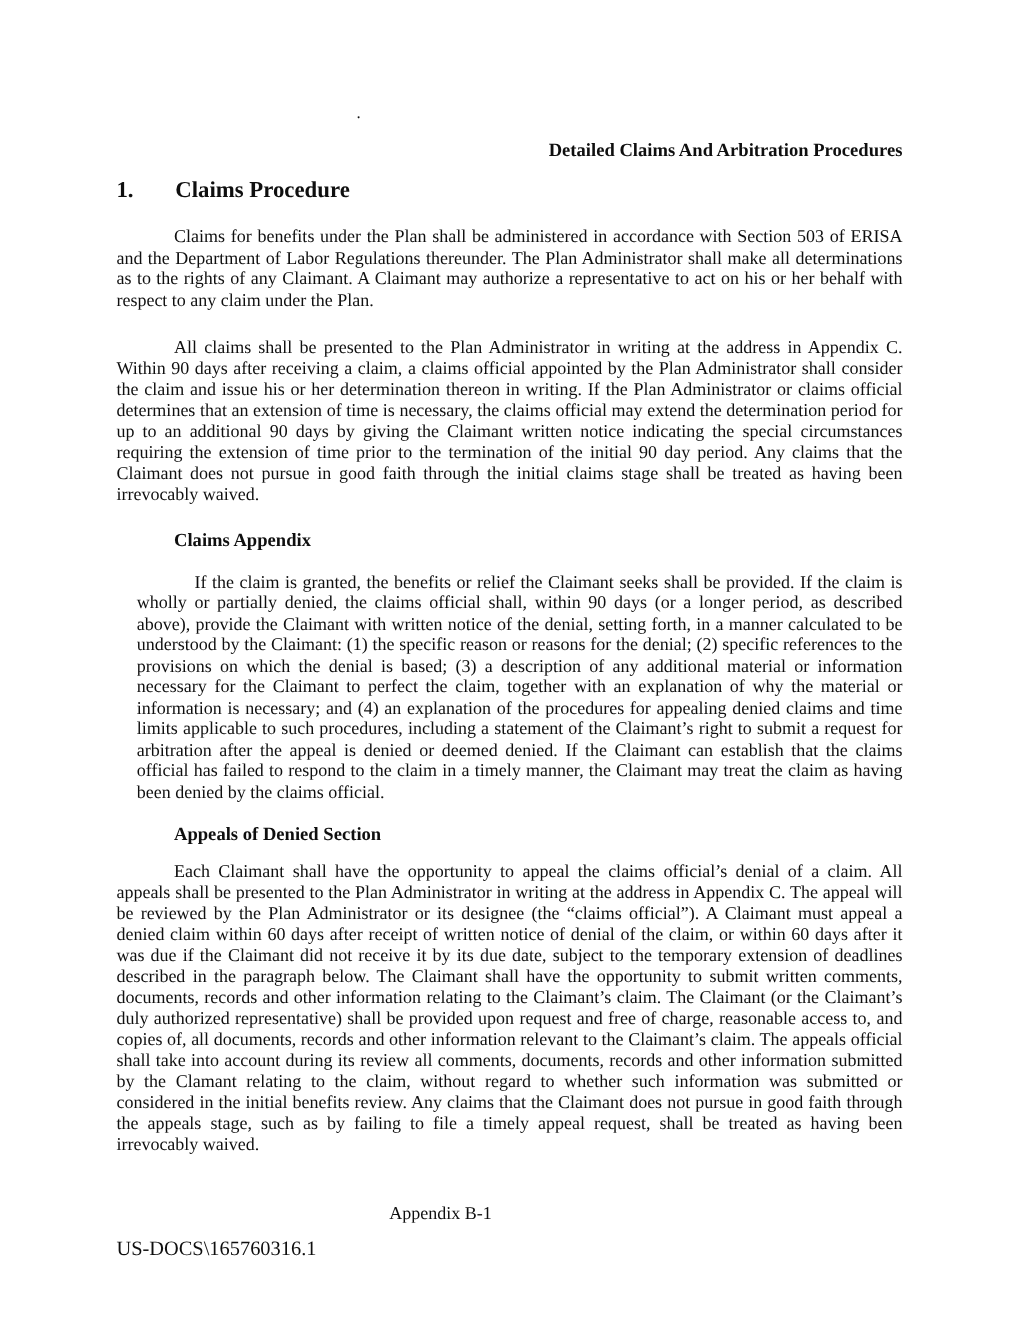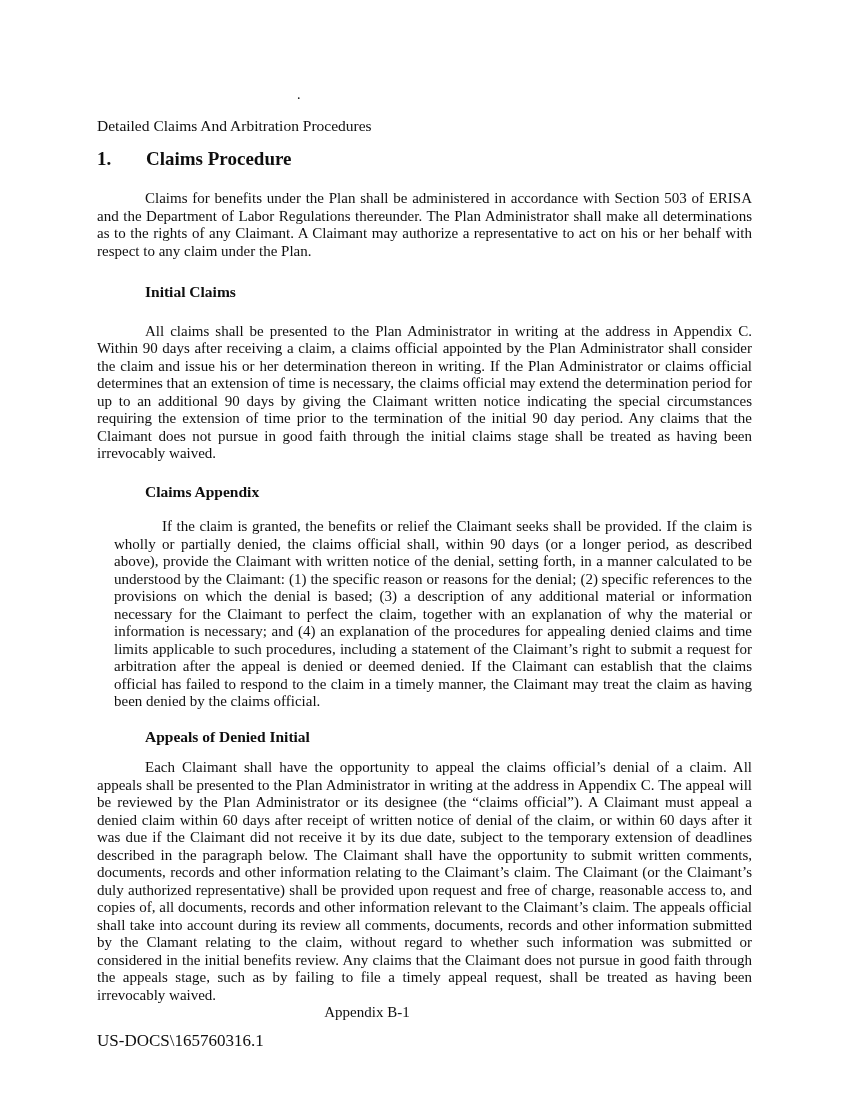--- a/index.html
+++ b/index.html
@@ -30,22 +30,22 @@
     top: 88px;
     font-size: 14px;
     line-height: 14px;
   }
   .doc-title {
     text-align: center;
     font-weight: bold;
     font-size: 15.5px;
   }
   .doc-subtitle {
-    text-align: left;
-    font-weight: normal;
+    text-align: right;
+    font-weight: bold;
     font-size: 15.5px;
     margin-top: 17px;
   }
   .section-heading {
     font-weight: bold;
     font-size: 19px;
     margin-top: 15px;
   }
   .sec-num {
     display: inline-block;
@@ -95,27 +95,26 @@
 
 
     <div class="doc-subtitle">Detailed Claims And Arbitration Procedures</div>
 
     <div class="section-heading">
       <span class="sec-num">1.</span><span>Claims Procedure</span>
     </div>
 
     <div class="para para-intro">Claims for benefits under the Plan shall be administered in accordance with Section 503 of ERISA and the Department of Labor Regulations thereunder. The Plan Administrator shall make all determinations as to the rights of any Claimant.  A Claimant may authorize a representative to act on his or her behalf with respect to any claim under the Plan.</div>
 
-    <div class="subhead subhead-initial">Initial Claims</div>
     <div class="para para-initial">All claims shall be presented to the Plan Administrator in writing at the address in Appendix C.  Within 90 days after receiving a claim, a claims official appointed by the Plan Administrator shall consider the claim and issue his or her determination thereon in writing.  If the Plan Administrator or claims official determines that an extension of time is necessary, the claims official may extend the determination period for up to an additional 90 days by giving the Claimant written notice indicating the special circumstances requiring the extension of time prior to the termination of the initial 90 day period.  Any claims that the Claimant does not pursue in good faith through the initial claims stage shall be treated as having been irrevocably waived.</div>
 
     <div class="subhead subhead-decisions">Claims Appendix</div>
     <div class="para para-decisions">If the claim is granted, the benefits or relief the Claimant seeks shall be provided.  If the claim is wholly or partially denied, the claims official shall, within 90 days (or a longer period, as described above), provide the Claimant with written notice of the denial, setting forth, in a manner calculated to be understood by the Claimant: (1) the specific reason or reasons for the denial; (2) specific references to the provisions on which the denial is based; (3) a description of any additional material or information necessary for the Claimant to perfect the claim, together with an explanation of why the material or information is necessary; and (4) an explanation of the procedures for appealing denied claims and time limits applicable to such procedures, including a statement of the Claimant’s right to submit a request for arbitration after the appeal is denied or deemed denied.  If the Claimant can establish that the claims official has failed to respond to the claim in a timely manner, the Claimant may treat the claim as having been denied by the claims official.</div>
 
-    <div class="subhead subhead-appeals">Appeals of Denied Initial</div>
+    <div class="subhead subhead-appeals">Appeals of Denied Section</div>
     <div class="para para-appeals">Each Claimant shall have the opportunity to appeal the claims official’s denial of a claim. All appeals shall be presented to the Plan Administrator in writing at the address in Appendix C. The appeal will be reviewed by the Plan Administrator or its designee (the “claims official”). A Claimant must appeal a denied claim within 60 days after receipt of written notice of denial of the claim, or within 60 days after it was due if the Claimant did not receive it by its due date, subject to the temporary extension of deadlines described in the paragraph below.  The Claimant shall have the opportunity to submit written comments, documents, records and other information relating to the Claimant’s claim.  The Claimant (or the Claimant’s duly authorized representative) shall be provided upon request and free of charge, reasonable access to, and copies of, all documents, records and other information relevant to the Claimant’s claim.  The appeals official shall take into account during its review all comments, documents, records and other information submitted by the Clamant relating to the claim, without regard to whether such information was submitted or considered in the initial benefits review.  Any claims that the Claimant does not pursue in good faith through the appeals stage, such as by failing to file a timely appeal request, shall be treated as having been irrevocably waived.</div>
 
   </div>
 
   <div class="footer-page-label">Appendix B-1</div>
   <div class="footer-doc-number">US-DOCS\165760316.1</div>
 
 </div>
 
 </body></html>

